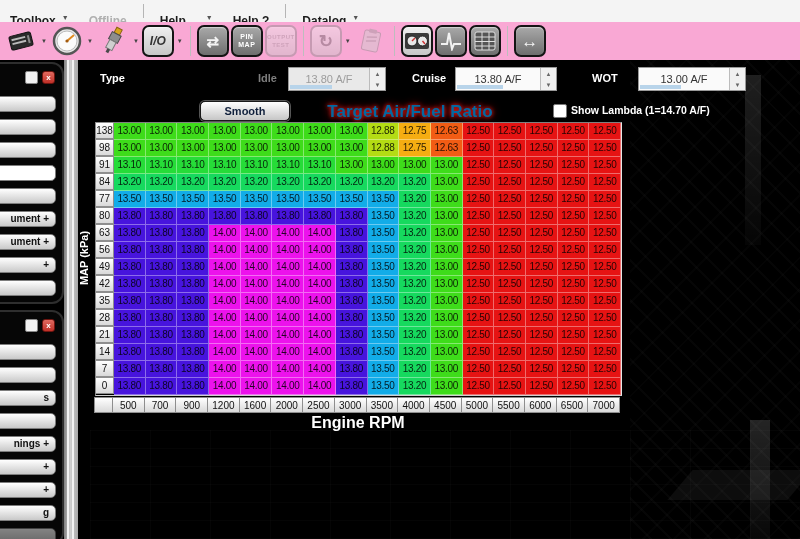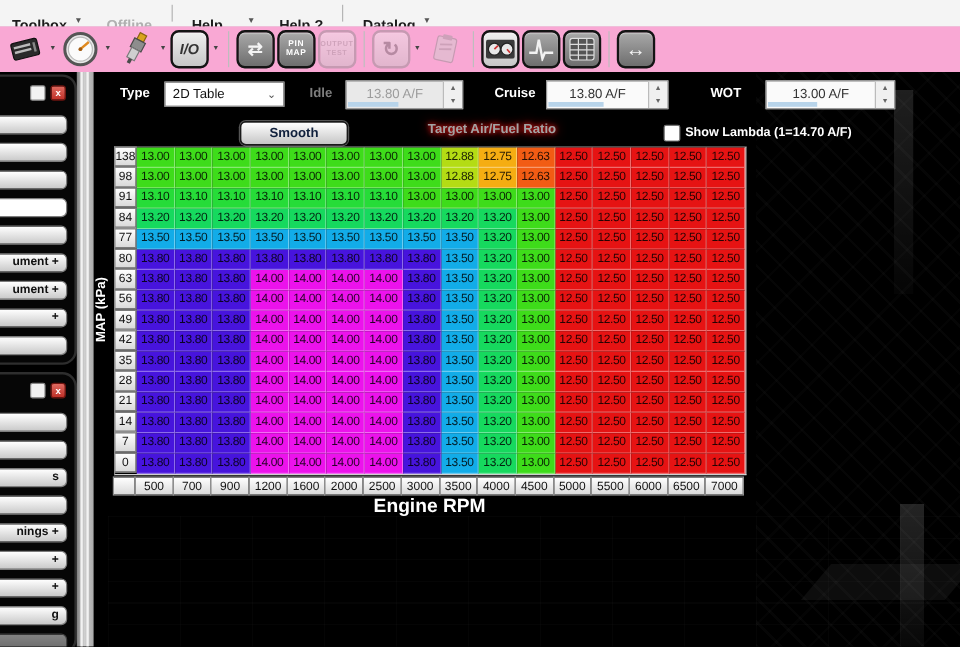--- a/index.html
+++ b/index.html
@@ -57,21 +57,21 @@
   .spin-val{flex:1;position:relative;font-size:11px;color:#333;display:flex;align-items:center;justify-content:center;}
   .spinner.disabled .spin-val{color:#9c9c9c;}
   .spin-bar{position:absolute;left:1px;bottom:1px;height:4px;background:#b8d4ea;}
   .spin-arrows{width:15px;border-left:1px solid #bbb;display:flex;flex-direction:column;background:#f0f0f0;}
   .spin-up,.spin-dn{flex:1;font-size:6px;color:#666;display:flex;align-items:center;justify-content:center;line-height:1;}
   
   .cta-btn{position:absolute;top:101px;width:90px;height:20px;border-radius:5px;border:1px solid #1a1a1a;
            background:linear-gradient(#ffffff,#c6c6c6);box-shadow:0 0 0 1px #555;
            font-size:11px;font-weight:bold;color:#10203c;text-align:center;line-height:19px;box-sizing:border-box;}
   #afr-title{position:absolute;left:290px;top:102px;width:240px;text-align:center;
-             font-size:11px;font-weight:bold;color:#a3a3a3;
+             font-size:17px;font-weight:bold;color:#0369a1;
              text-shadow:0 0 4px #ff2020,0 0 9px #c01010;}
   #lambda-box{position:absolute;left:553px;top:104px;width:12px;height:12px;background:#fff;
               border:1px solid #777;border-radius:2px;}
   #lambda-label{position:absolute;left:571px;top:104px;font-size:10.5px;font-weight:bold;color:#fff;}
   
   #afr-wrap{position:absolute;left:95px;top:122px;}
   .grid-row{display:grid;grid-template-columns:18px repeat(16,31.7px);}
   .rowhdr,.colhdr{height:17px;background:linear-gradient(#ffffff,#d9d9d9);border:1px solid #8e8e8e;
                   box-sizing:border-box;font-size:10px;color:#111;text-align:center;line-height:15px;
                   margin-top:-1px;margin-left:-1px;}
@@ -270,24 +270,20 @@
       <div class="side-btn" style="top: 193px;">g</div>
       <div class="side-btn dim" style="top: 216px;"></div>
     </div>
 
   <div id="splitter">
     <div class="rail" style="left:3px"></div>
     <div class="rail" style="left:8px"></div>
   </div>
 
   <div class="lbl" style="left:100px;top:72px;">Type</div>
-  <div id="type-select">
-    <span>2D Table</span>
-    <span class="sel-caret">⌄</span>
-  </div>
 
   <div class="lbl dim" style="left:258px;top:72px;">Idle</div>
   <div class="spinner disabled" style="left:288px;top:67px;width:98px;">
     <div class="spin-val">
       <span>13.80 A/F</span>
       <div class="spin-bar" style="width:52%"></div>
     </div>
     <div class="spin-arrows">
       <div class="spin-up">▲</div>
       <div class="spin-dn">▼</div>

